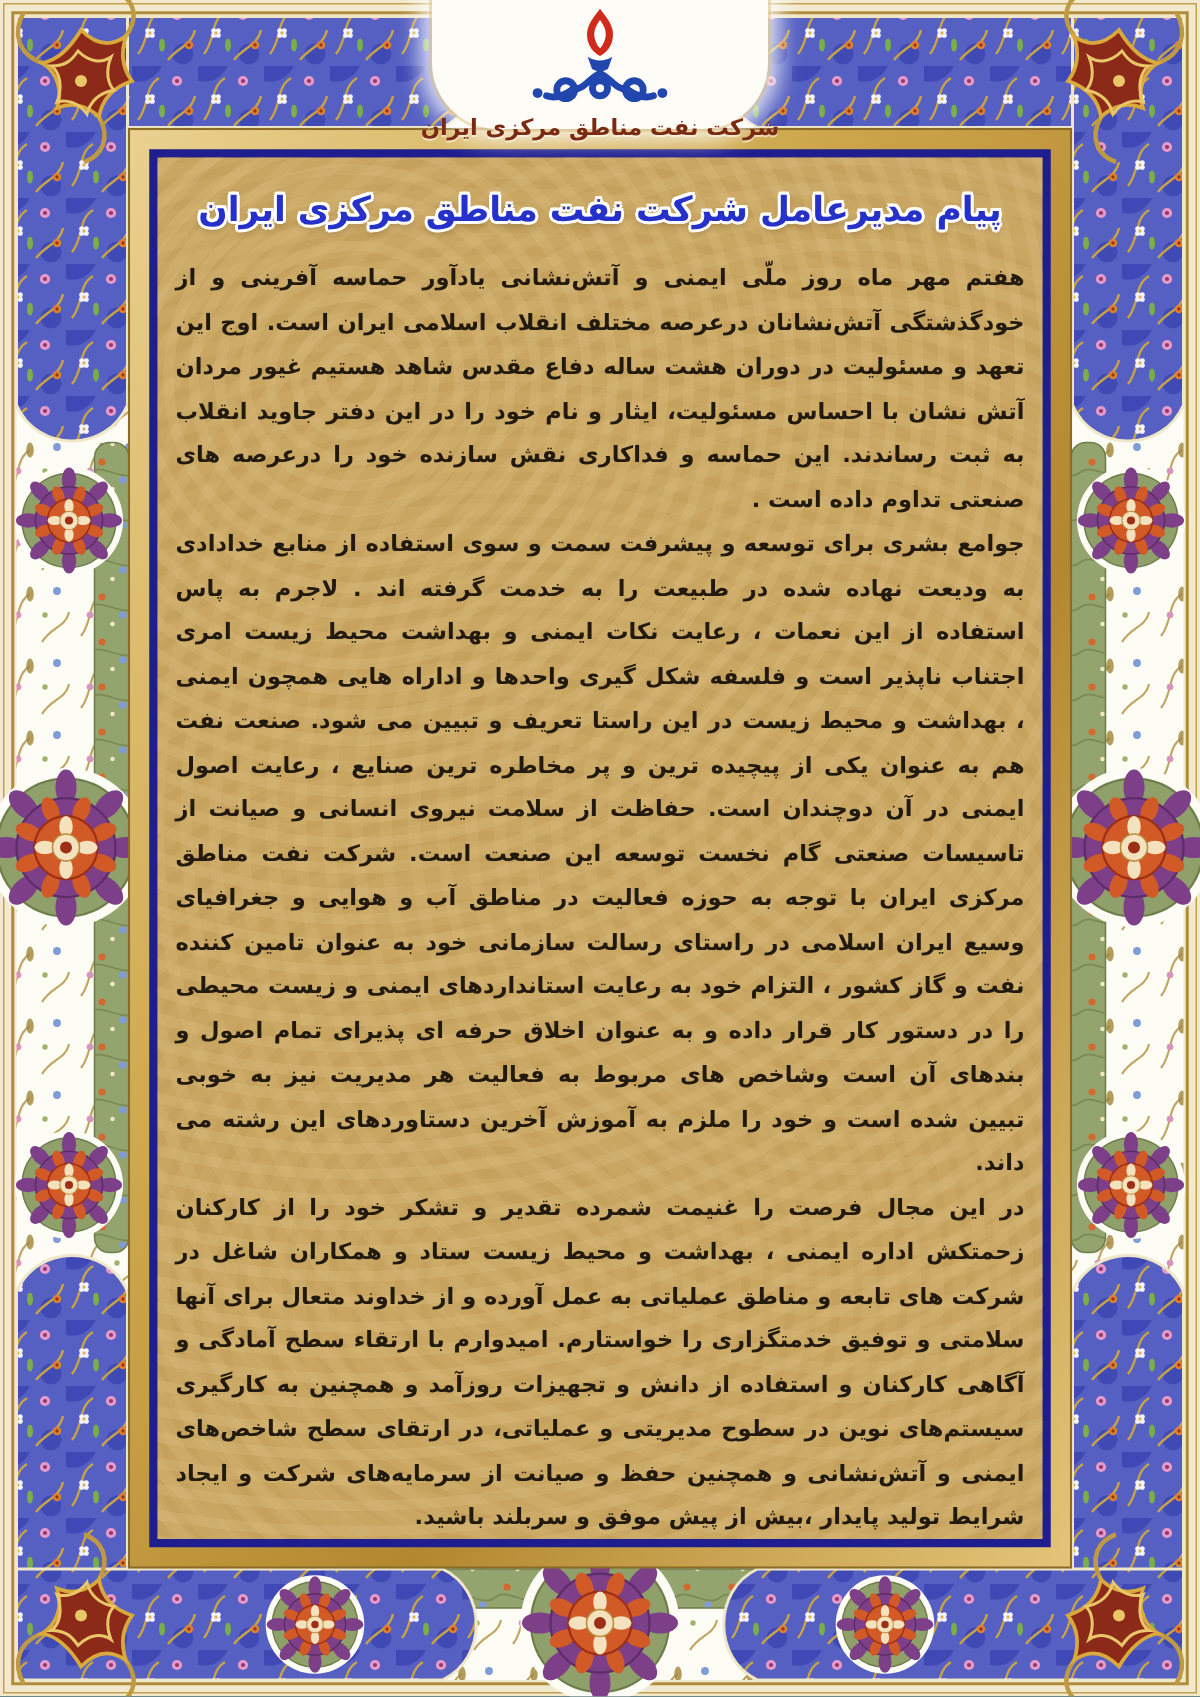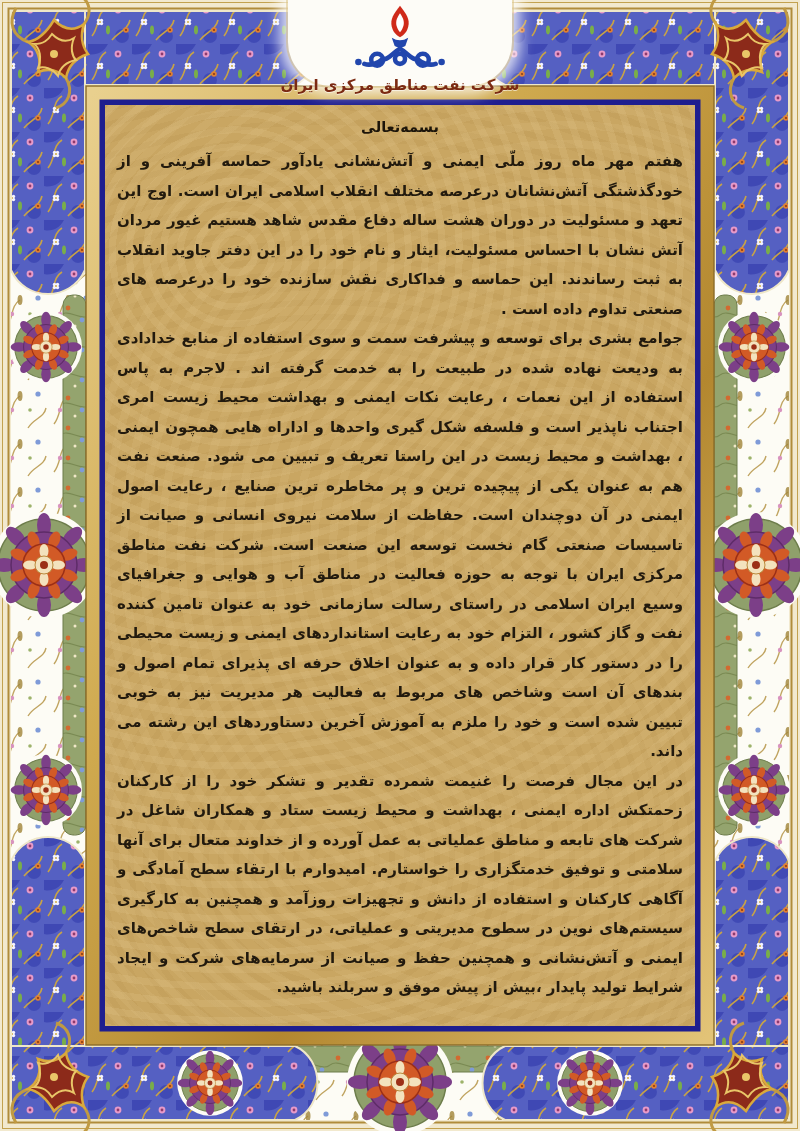--- a/index.html
+++ b/index.html
@@ -59,21 +59,21 @@
       1.5px 1.5px 0 #fff,-1.5px 1.5px 0 #fff,1.5px -1.5px 0 #fff,-1.5px -1.5px 0 #fff,
       0 3px 5px rgba(70,45,0,.35);
   }
   .para{
     font-size:15px;font-weight:bold;
     color:#221a0e;
     line-height:29.5px;
     text-align:justify;
     margin:0;
   }
-  .para.first{margin-top:4px;}
+  .para.first{margin-top:18px;}
   .signature{
     position:absolute;left:70px;top:834px;width:180px;
     text-align:center;
     font-size:16px;font-weight:bold;color:#1c150a;
     line-height:40px;
   }
 </style>
 </head>
 <body>
 
@@ -232,21 +232,21 @@
         <path d="M82,61 C89,66 95,67.5 101,65.5"></path>
         <circle cx="62" cy="60" r="5.5"></circle>
         <circle cx="16.5" cy="63.5" r="3.6" fill="#2146ad" stroke="none"></circle>
         <circle cx="107.5" cy="63.5" r="3.6" fill="#2146ad" stroke="none"></circle>
       </g>
     </svg>
   </div>
   <div class="company-name">شرکت نفت مناطق مرکزی ایران</div>
 
   <div class="letter" lang="fa">
-    <div class="besmele">بسمه‌تعالی</div>
+    <div class="title-line">پیام مدیرعامل شرکت نفت مناطق مرکزی ایران</div>
     <p class="para first">هفتم مهر ماه روز ملّی ایمنی و آتش‌نشانی یادآور حماسه آفرینی و از خودگذشتگی آتش‌نشانان درعرصه مختلف انقلاب اسلامی ایران است. اوج این تعهد و مسئولیت در دوران هشت ساله دفاع مقدس شاهد هستیم غیور مردان آتش نشان با احساس مسئولیت، ایثار و نام خود را در این دفتر جاوید انقلاب به ثبت رساندند. این حماسه و فداکاری نقش سازنده خود را درعرصه های صنعتی تداوم داده است .</p>
     <p class="para">جوامع بشری برای توسعه و پیشرفت سمت و سوی استفاده از منابع خدادادی به ودیعت نهاده شده در طبیعت را به خدمت گرفته اند . لاجرم به پاس استفاده از این نعمات ، رعایت نکات ایمنی و بهداشت محیط زیست امری اجتناب ناپذیر است و فلسفه شکل گیری واحدها و اداراه هایی همچون ایمنی ، بهداشت و محیط زیست در این راستا تعریف و تبیین می شود. صنعت نفت هم به عنوان یکی از پیچیده ترین و پر مخاطره ترین صنایع ، رعایت اصول ایمنی در آن دوچندان است. حفاظت از سلامت نیروی انسانی و صیانت از تاسیسات صنعتی گام نخست توسعه این صنعت است. شرکت نفت مناطق مرکزی ایران با توجه به حوزه فعالیت در مناطق آب و هوایی و جغرافیای وسیع ایران اسلامی در راستای رسالت سازمانی خود به عنوان تامین کننده نفت و گاز کشور ، التزام خود به رعایت استانداردهای ایمنی و زیست محیطی را در دستور کار قرار داده و به عنوان اخلاق حرفه ای پذیرای تمام اصول و بندهای آن است وشاخص های مربوط به فعالیت هر مدیریت نیز به خوبی تبیین شده است و خود را ملزم به آموزش آخرین دستاوردهای این رشته می داند.</p>
     <p class="para">در این مجال فرصت را غنیمت شمرده تقدیر و تشکر خود را از کارکنان زحمتکش اداره ایمنی ، بهداشت و محیط زیست ستاد و همکاران شاغل در شرکت های تابعه و مناطق عملیاتی به عمل آورده و از خداوند متعال برای آنها سلامتی و توفیق خدمتگزاری را خواستارم. امیدوارم با ارتقاء سطح آمادگی و آگاهی کارکنان و استفاده از دانش و تجهیزات روزآمد و همچنین به کارگیری سیستم‌های نوین در سطوح مدیریتی و عملیاتی، در ارتقای سطح شاخص‌های ایمنی و آتش‌نشانی و همچنین حفظ و صیانت از سرمایه‌های شرکت و ایجاد شرایط تولید پایدار ،بیش از پیش موفق و سربلند باشید.</p>
     <div class="signature">
     </div>
   </div>
 
 </div>
 
 </body></html>

